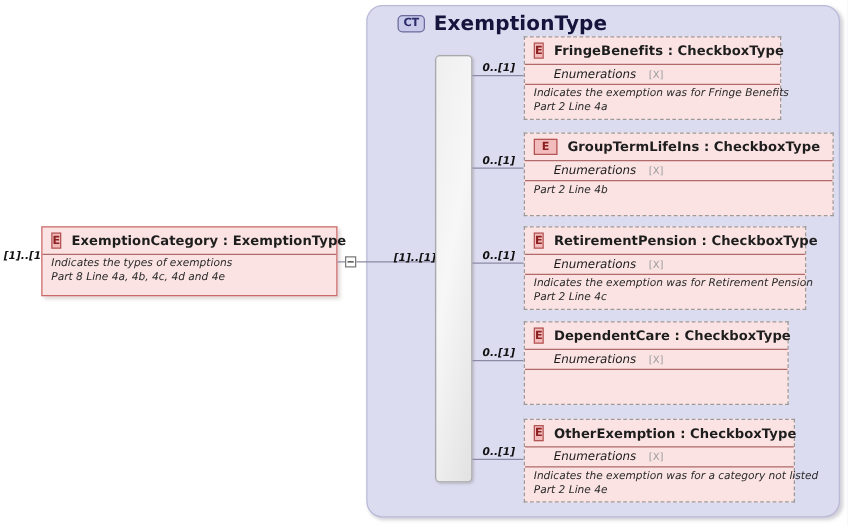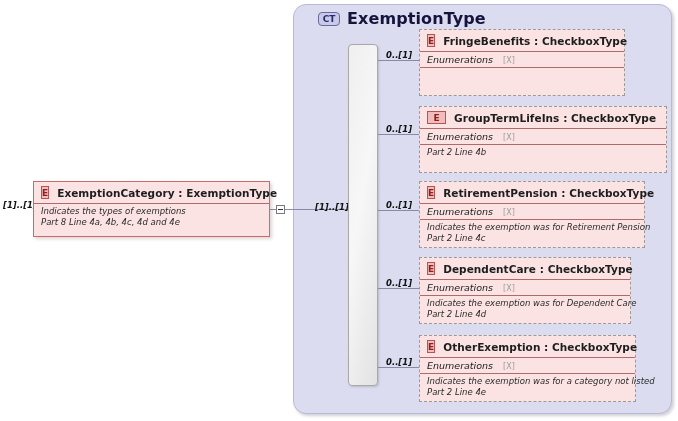--- a/index.html
+++ b/index.html
@@ -125,20 +125,21 @@
     height: 1px;
     background: #b06a6a;
     margin: 0;
   }
   .eb-enum-row {
     display: flex;
     align-items: baseline;
     gap: 10px;
     padding: 2px 4px 2px 7px;
     white-space: nowrap;
+    margin-left: 16px;
   }
   .eb-enum-label {
     font-size: 9.5px;
     font-style: italic;
     color: #1a1a1a;
   }
   .eb-enum-flag {
     font-size: 8px;
     color: #9c9c9c;
   }
@@ -248,20 +249,24 @@
     <div class="eb-title-row">
       <span class="e-icon">E</span>
       <span class="eb-title">FringeBenefits : CheckboxType</span>
     </div>
     <div class="eb-sep"></div>
     <div class="eb-enum-row">
       <span class="eb-enum-label">Enumerations</span>
       <span class="eb-enum-flag">[X]</span>
     </div>
     <div class="eb-sep"></div>
+    <div class="eb-doc">
+      <div>Indicates the exemption was for Fringe Benefits</div>
+      <div>Part 2 Line 4a</div>
+    </div>
   </div>
 
   <div class="line-h" style="left:378px; top:134px; width:41px;"></div>
   <div class="mult" style="left:386px; top:124px;">0..[1]</div>
 
   <div class="elem-box dashed" style="left:419px; top:106px; width:248px; height:67px;">
     <div class="eb-title-row">
       <span class="e-icon">E</span>
       <span class="eb-title">GroupTermLifeIns : CheckboxType</span>
     </div>
@@ -303,24 +308,20 @@
     <div class="eb-title-row">
       <span class="e-icon">E</span>
       <span class="eb-title">DependentCare : CheckboxType</span>
     </div>
     <div class="eb-sep"></div>
     <div class="eb-enum-row">
       <span class="eb-enum-label">Enumerations</span>
       <span class="eb-enum-flag">[X]</span>
     </div>
     <div class="eb-sep"></div>
-    <div class="eb-doc">
-      <div>Indicates the exemption was for Dependent Care</div>
-      <div>Part 2 Line 4d</div>
-    </div>
   </div>
 
   <div class="line-h" style="left:378px; top:367px; width:41px;"></div>
   <div class="mult" style="left:386px; top:357px;">0..[1]</div>
 
   <div class="elem-box dashed" style="left:419px; top:335px; width:217px; height:67px;">
     <div class="eb-title-row">
       <span class="e-icon">E</span>
       <span class="eb-title">OtherExemption : CheckboxType</span>
     </div>

